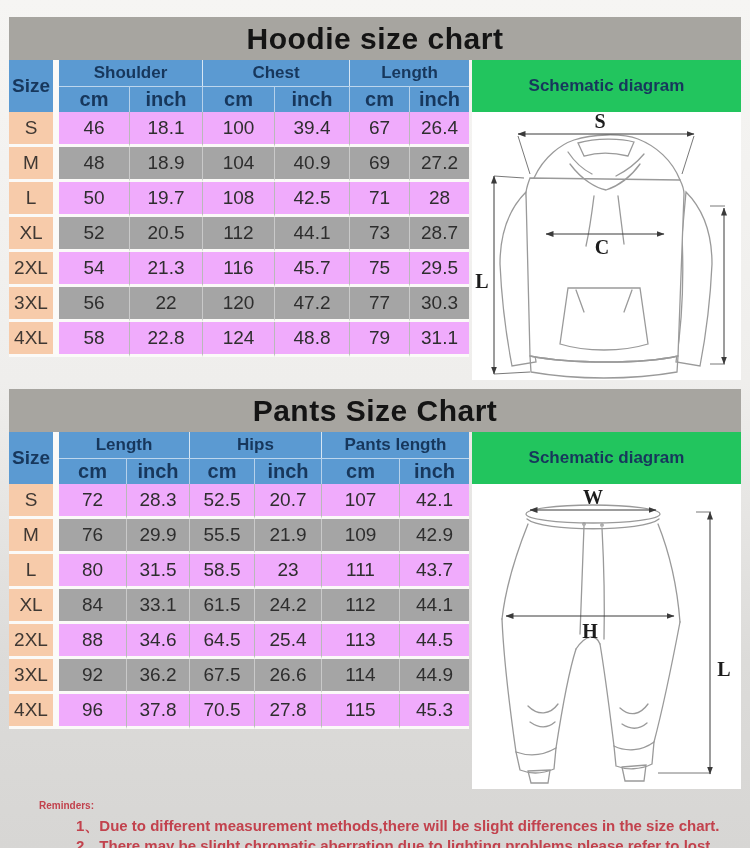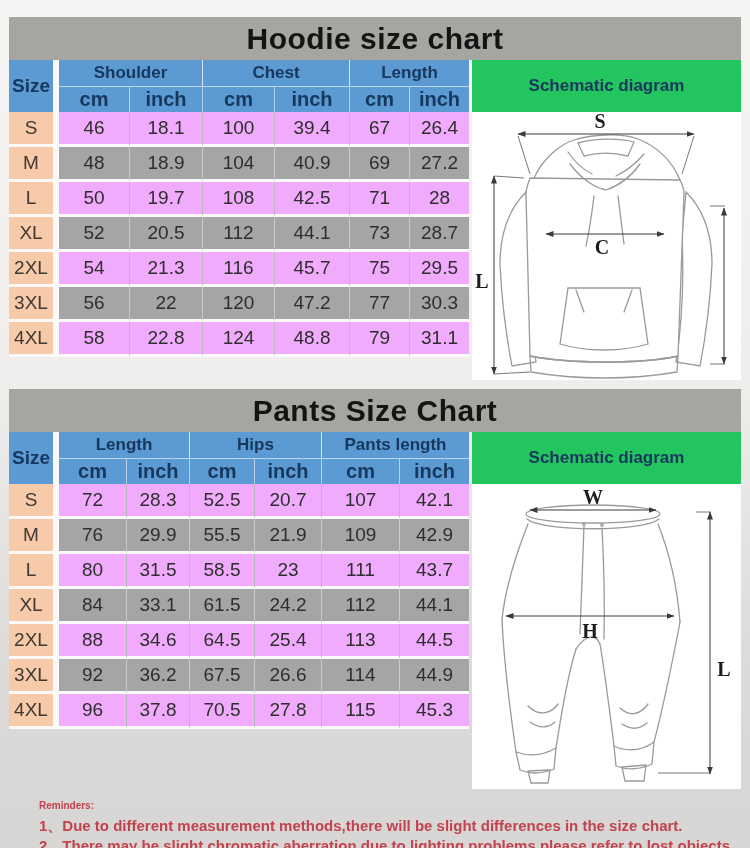--- a/index.html
+++ b/index.html
@@ -56,21 +56,21 @@
   .garment-fill { fill:#ffffff; stroke:#9a9a9a; stroke-width:1.3; }
   .arrow { stroke:#3a3a3a; stroke-width:1; fill:none; }
   .tick { stroke:#555; stroke-width:.8; }
   .dim-label { font-family:"Liberation Serif","DejaVu Serif",serif; font-weight:bold;
                font-size:20px; fill:#1c1c1c; }
 
   .pants-section { margin-top:9px; }
 
   .reminders { margin-top:7px; padding-left:30px; color:#c2424d; font-weight:600; }
   .reminders .r-title { font-size:10px; line-height:20px; }
-  .reminders .r-item  { font-size:15px; line-height:20px; }
+  .reminders .r-item  { font-size:15px; line-height:20px;margin-left:37px; }
 </style>
 </head>
 <body>
 
 <div class="page">
 
   <section class="hoodie">
     <div class="title-bar">
       <span class="t">Hoodie size chart</span>
     </div>

